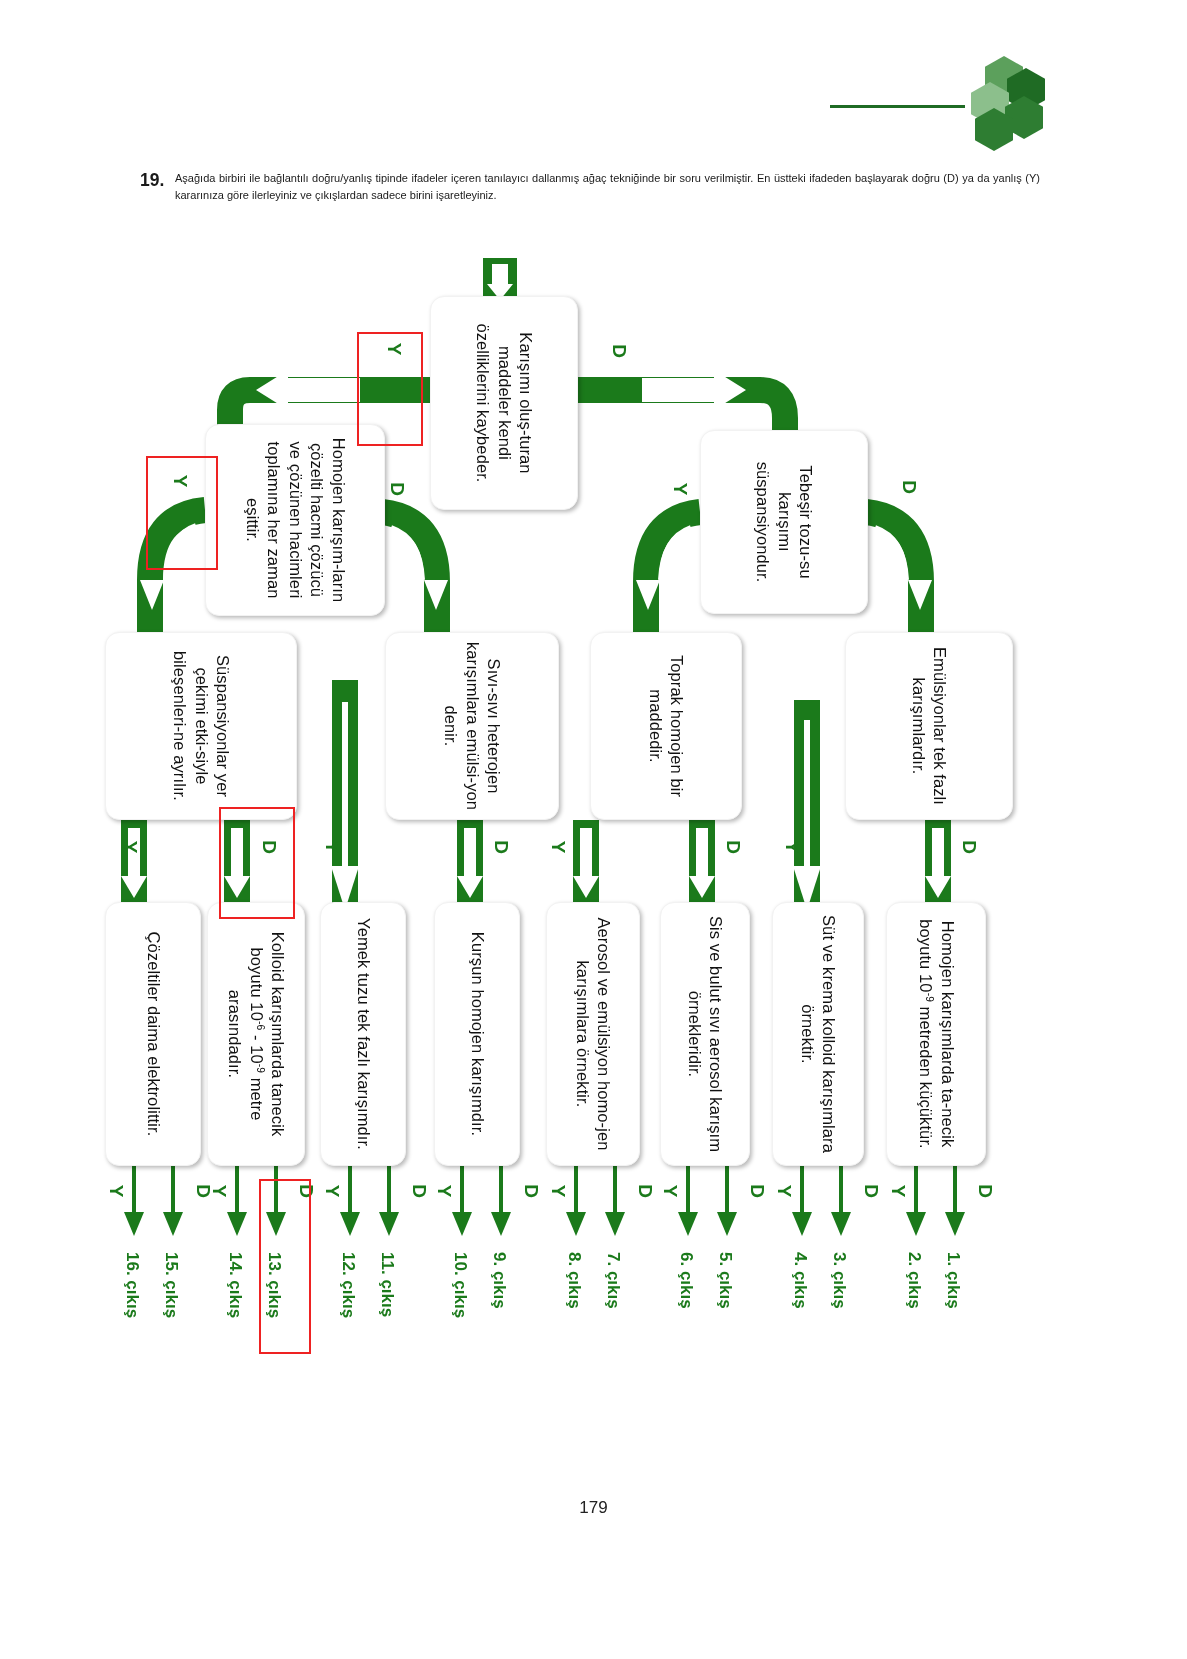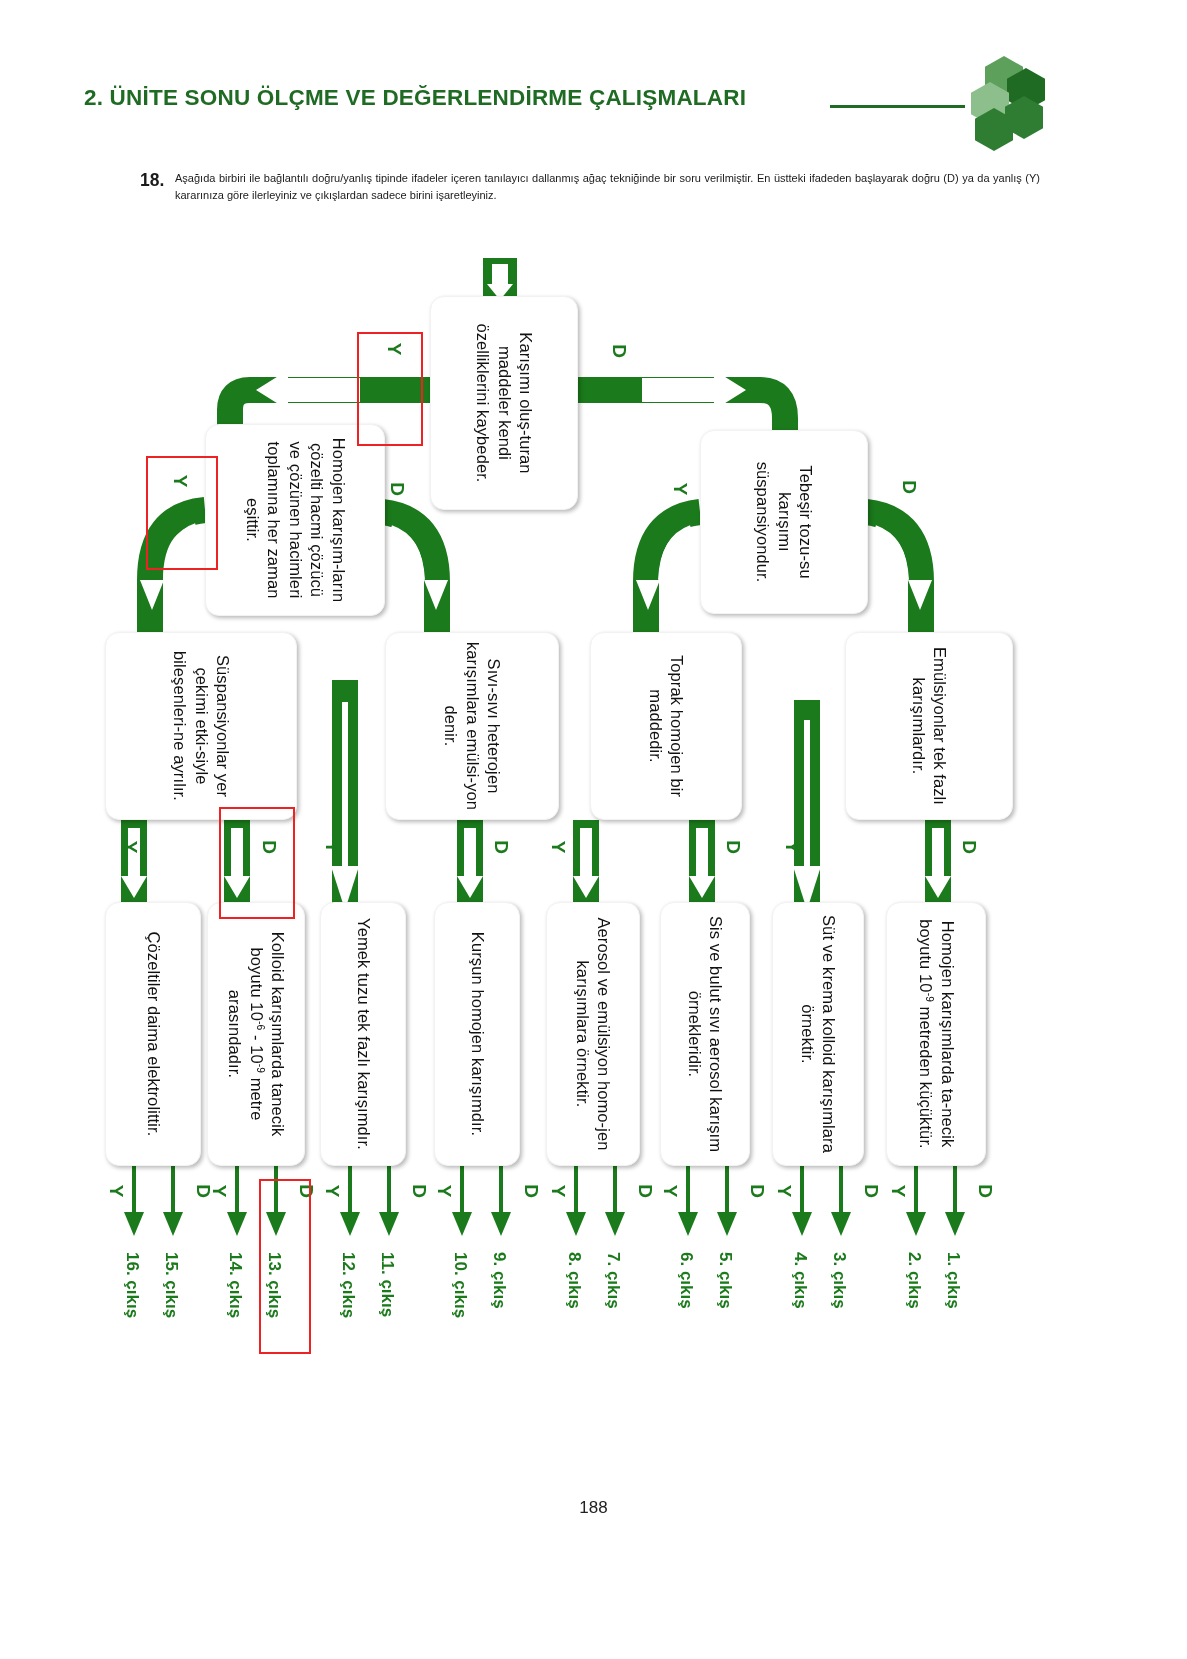--- a/index.html
+++ b/index.html
@@ -73,21 +73,20 @@
   
   #pageno{
     position:absolute;left:0;top:1498px;width:1187px;text-align:center;
     font-size:17px;color:#222;
   }
 </style>
 </head>
 <body>
 
 <div id="header">
-  <div id="header-title">2. ÜNİTE SONU ÖLÇME VE DEĞERLENDİRME ÇALIŞMALARI</div>
   <div id="header-rule"></div>
   <div id="logo">
     <div class="hexa" style="left:22px;top:0px;">
         <i style="background:#5ca05c;"></i>
       </div>
     <div class="hexa" style="left:44px;top:12px;">
         <i style="background:#1f6b24;"></i>
       </div>
     <div class="hexa" style="left:8px;top:26px;">
         <i style="background:#8cbf8c;"></i>
@@ -95,21 +94,21 @@
     <div class="hexa" style="left:42px;top:40px;">
         <i style="background:#2e7d32;"></i>
       </div>
     <div class="hexa" style="left:12px;top:52px;">
         <i style="background:#2e7d32;"></i>
       </div>
   </div>
 </div>
 
 <div id="question">
-  <div id="q-num">18.</div>
+  <div id="q-num">19.</div>
   <div id="q-text">Aşağıda birbiri ile bağlantılı doğru/yanlış tipinde ifadeler içeren tanılayıcı dallanmış ağaç tekniğinde bir soru verilmiştir. En üstteki ifadeden başlayarak doğru (D) ya da yanlış (Y) kararınıza göre ilerleyiniz ve çıkışlardan sadece birini işaretleyiniz.</div>
 </div>
 
 <div id="diagram">
 
   <svg id="wires" viewBox="0 0 1187 1140" xmlns="http://www.w3.org/2000/svg">
     <defs>
       <style>
         .gs{fill:none;stroke:#1b7a1b;stroke-width:26;}
         .wh{fill:none;stroke:#ffffff;stroke-width:6;}
@@ -311,13 +310,13 @@
   <div class="exit" style="left:924px;top:1002px;">2. çıkış</div>
   <div class="exit" style="left:963px;top:1002px;">1. çıkış</div>
 
   <div class="redbox" style="left:357px;top:82px;width:62px;height:110px;"></div>
   <div class="redbox" style="left:146px;top:206px;width:68px;height:110px;"></div>
   <div class="redbox" style="left:219px;top:557px;width:72px;height:108px;"></div>
   <div class="redbox" style="left:259px;top:929px;width:48px;height:171px;"></div>
 
 </div>
 
-<div id="pageno">188</div>
+<div id="pageno">179</div>
 
 </body></html>

